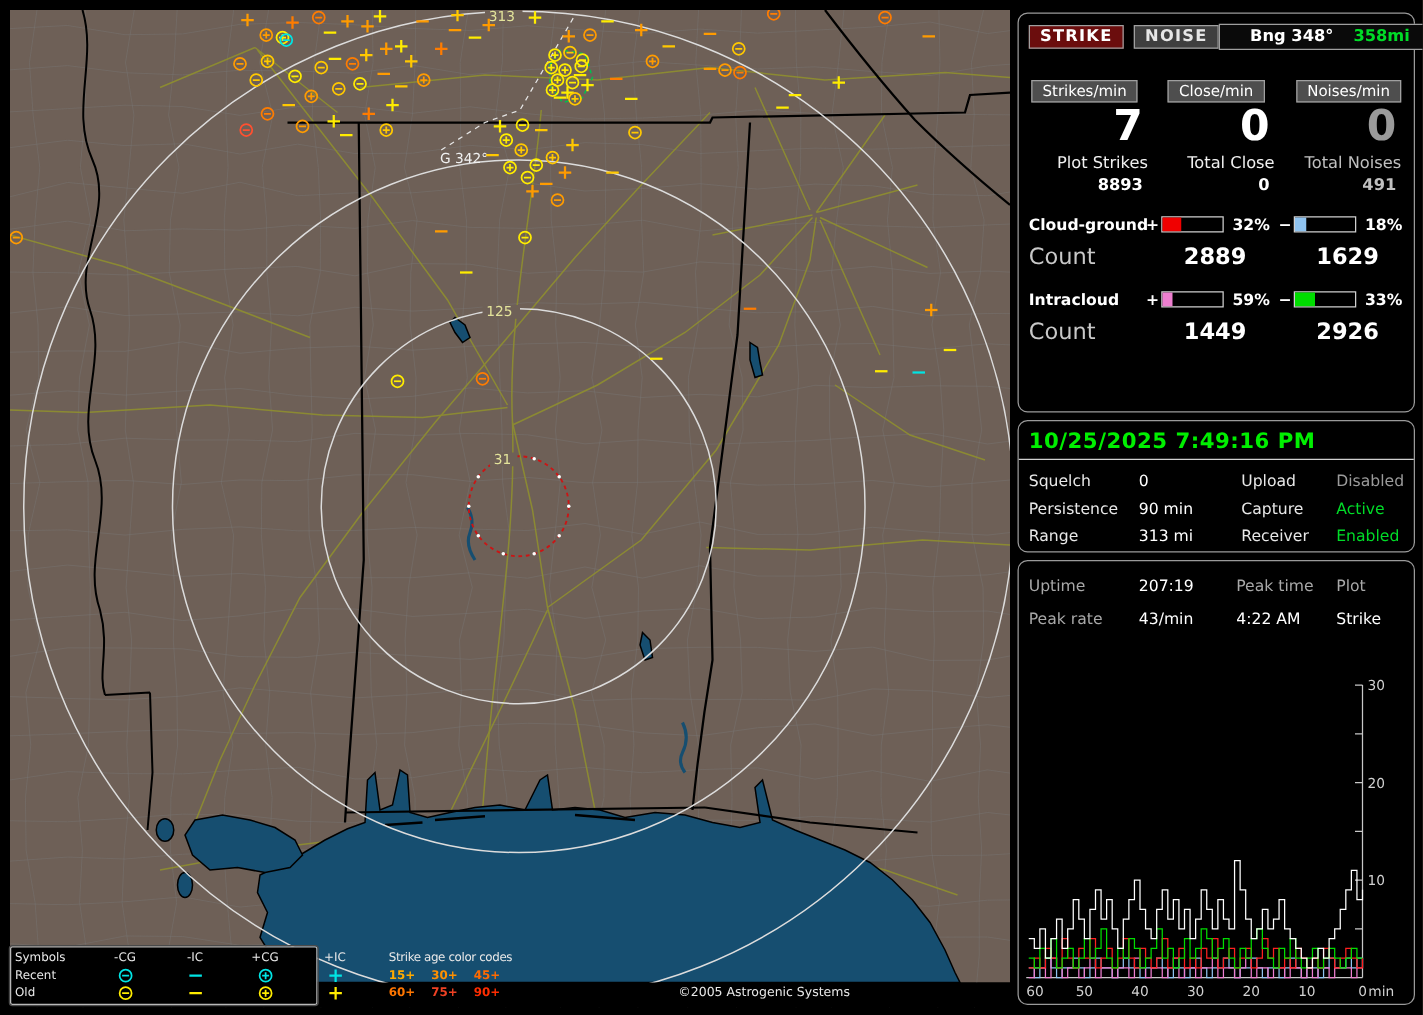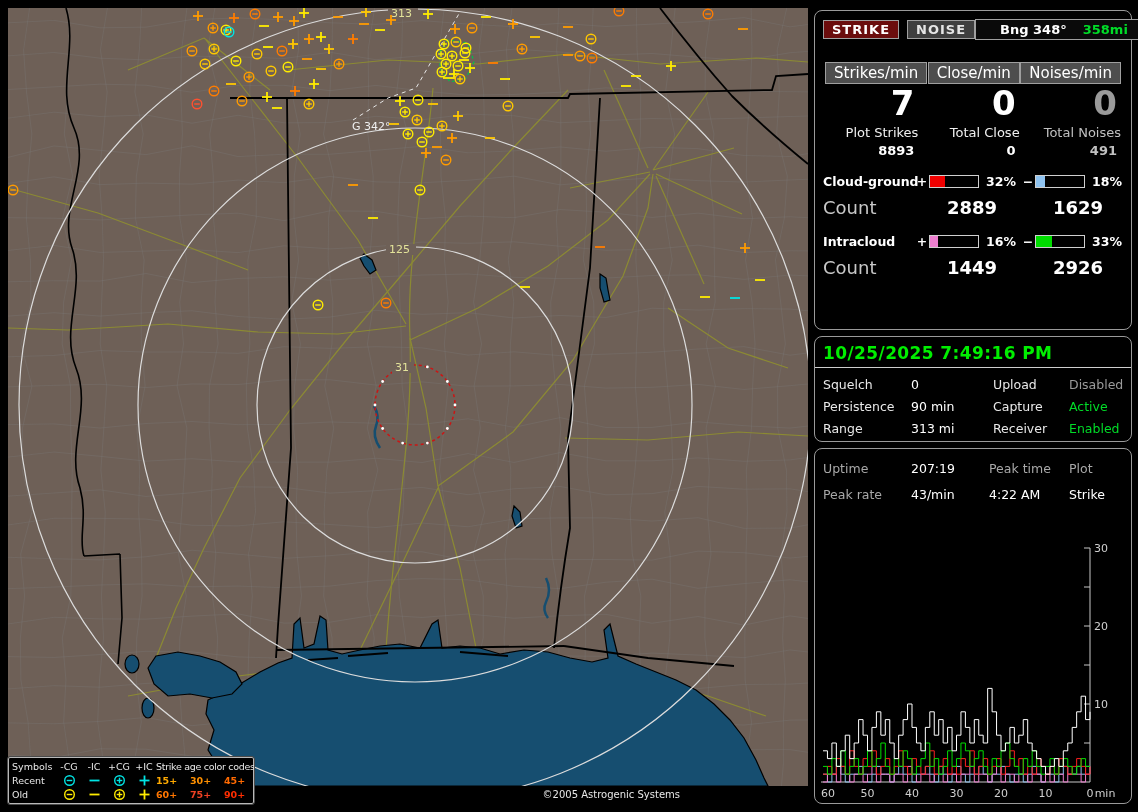--- a/index.html
+++ b/index.html
@@ -5,41 +5,41 @@
   html,body{margin:0;padding:0;background:#000;}
   body{width:1138px;height:812px;position:relative;overflow:hidden;
        font-family:"DejaVu Sans","Liberation Sans",sans-serif;-webkit-font-smoothing:antialiased;}
   
   #map-wrap{position:absolute;left:8px;top:8px;width:676px;height:798px;background:#000;}
   #map-svg{position:absolute;left:0;top:0;}
   #map-copyright{position:absolute;right:4px;top:781px;color:#e8e8e8;font-size:10px;white-space:nowrap;}
   #legend{position:absolute;left:0;top:749px;width:246px;height:47px;background:#000;
           border:1px solid #b8b8b8;outline:1px solid #4a4a4a;font-size:9.5px;color:#e8e8e8;
           padding:1px 3px;box-sizing:border-box;border-radius:2px;}
-  .lg-row{display:grid;grid-template-columns:44px 26px 24px 26px 24px 1fr;align-items:center;height:14px;}
+  .lg-row{display:grid;grid-template-columns:44px 26px 24px 26px 24px 1fr;align-items:center;height:14px;gap:31px;}
   .lg-c{text-align:center;}
   .lg-sym svg{display:block;margin:0 auto;}
   .lg-ages{display:grid;grid-template-columns:34px 34px 34px;}
   .lg-ages span{font-weight:bold;}
   .lg-ages-title{white-space:nowrap;letter-spacing:-0.3px;}
   
   .panel{position:absolute;background:#000;border:1px solid #9a9a9a;border-radius:8px;box-sizing:border-box;}
   #panel1{left:814px;top:10px;width:318px;height:320px;}
   #panel2{left:814px;top:336px;width:318px;height:106px;}
   #panel3{left:814px;top:448px;width:318px;height:356px;}
   .hdr-row{display:flex;align-items:center;margin:8px 8px 0 8px;}
   .btn{border:1px solid #9f9f9f;font-weight:bold;font-size:13px;padding:1px 8px;letter-spacing:1px;cursor:pointer;}
   #strike-btn{background:#6b0d0d;color:#fff;}
   #noise-btn{background:#3f3f3f;color:#e6e6e6;margin-left:8px;}
   .bng{margin-left:auto;border:1px solid #9f9f9f;background:#0a0a0a;display:flex;gap:16px;
        padding:2px 24px;font-weight:bold;font-size:13px;white-space:nowrap;}
   .bng .b1{color:#fff;} .bng .b2{color:#00dc28;}
   .cnt-grid{display:grid;grid-template-columns:1fr 1fr 1fr;margin:0 6px;}
   .chips{margin-top:22px;}
-  .chip{display:inline-block;background:#4e4e4e;border:1px solid #9f9f9f;color:#fff;font-size:15px;padding:1px 8px;}
+  .chip{display:inline-block;background:#4e4e4e;border:1px solid #9f9f9f;color:#fff;font-size:12px;padding:1px 8px;}
   .cc1{text-align:left;padding-left:4px;} .cc2{text-align:center;} .cc3{text-align:right;padding-right:4px;}
   .num{font-size:34px;font-weight:bold;color:#fff;text-align:right;padding-right:8px;line-height:1.15;}
   .num.dim{color:#9a9a9a;}
   .tlabel{font-size:13px;color:#f0f0f0;text-align:right;padding-right:4px;margin-top:2px;white-space:nowrap;}
   .tval{font-size:13px;font-weight:bold;color:#fff;text-align:right;padding-right:8px;margin-top:3px;}
   .ncol{color:#c0c0c0;}
   .dist{margin:16px 8px 0 8px;}
   .dist-title{color:#b0b0b0;font-size:12px;padding-bottom:3px;border-bottom:1px solid #8c8c8c;}
   .dist-row{display:grid;grid-template-columns:92px 14px 52px 40px 14px 52px 40px;align-items:center;
             font-size:12.5px;margin-top:9px;}
@@ -703,21 +703,21 @@
         <span></span>
       <span class="cval">1629</span>
     </div>
 
     <div class="dist-row" style="margin-top:16px">
       <span class="dlabel">Intracloud</span>
       <span class="sign">+</span>
       <span class="bar">
           <i id="bar10" style="width: 8px; background: rgb(238, 127, 208);"></i>
         </span>
-      <span class="pct">16%</span>
+      <span class="pct">59%</span>
       <span class="sign">−</span>
       <span class="bar">
           <i id="bar11" style="width: 16px; background: rgb(0, 221, 0);"></i>
         </span>
       <span class="pct">33%</span>
     </div>
     <div class="cnt-row">
       <span class="cname">Count</span>
         <span></span>
       <span class="cval">1449</span>

